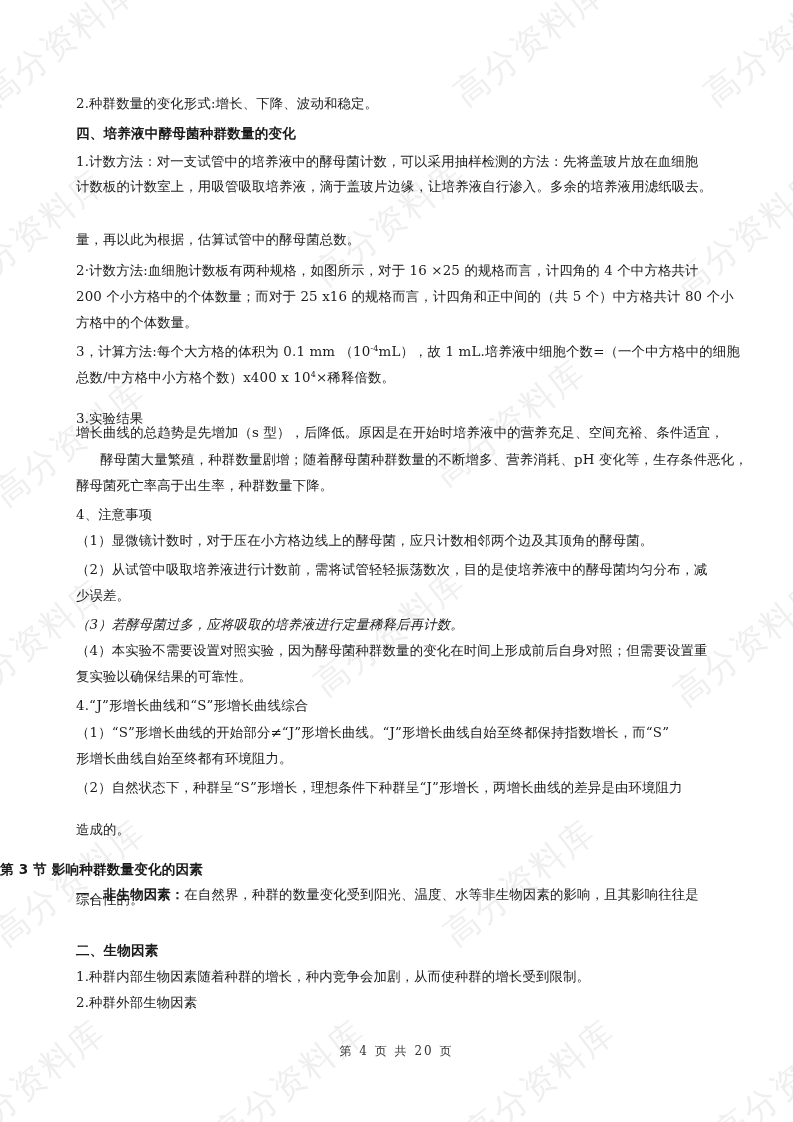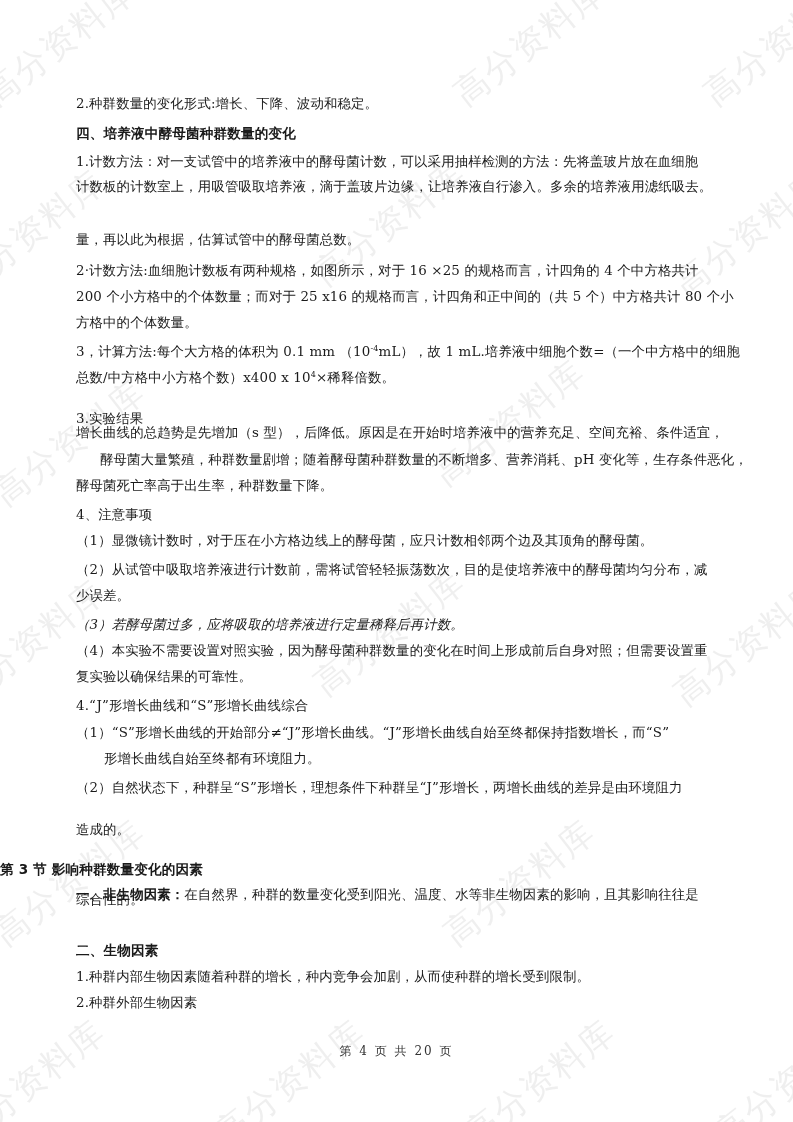--- a/index.html
+++ b/index.html
@@ -68,21 +68,21 @@
   <div class="line" style="top:477px;">酵母菌死亡率高于出生率，种群数量下降。</div>
   <div class="line" style="top:506px;">4、注意事项</div>
   <div class="line" style="top:532px;">（1）显微镜计数时，对于压在小方格边线上的酵母菌，应只计数相邻两个边及其顶角的酵母菌。</div>
   <div class="line" style="top:561px;">（2）从试管中吸取培养液进行计数前，需将试管轻轻振荡数次，目的是使培养液中的酵母菌均匀分布，减</div>
   <div class="line" style="top:587px;">少误差。</div>
   <div class="line" style="top:616px;font-style:italic;">（3）若酵母菌过多，应将吸取的培养液进行定量稀释后再计数。</div>
   <div class="line" style="top:642px;">（4）本实验不需要设置对照实验，因为酵母菌种群数量的变化在时间上形成前后自身对照；但需要设置重</div>
   <div class="line" style="top:668px;font-family:Liberation Serif, serif;">复实验以确保结果的可靠性。</div>
   <div class="line" style="top:697px;">4.“J”形增长曲线和“S”形增长曲线综合</div>
   <div class="line" style="top:724px;">（1）“S”形增长曲线的开始部分≠“J”形增长曲线。“J”形增长曲线自始至终都保持指数增长，而“S”</div>
-  <div class="line" style="top:750px;margin-left:28px;">形增长曲线自始至终都有环境阻力。</div>
+  <div class="line" style="top:750px;">形增长曲线自始至终都有环境阻力。</div>
   <div class="line" style="top:779px;">（2）自然状态下，种群呈“S”形增长，理想条件下种群呈“J”形增长，两增长曲线的差异是由环境阻力</div>
   <div class="line" style="top:805px;margin-top:16px;">造成的。</div>
   <div class="line bold center" style="top:860px;">第 3 节 影响种群数量变化的因素</div>
   <div class="line" style="top:886px;">
     <span class="hb">一、非生物因素：</span><span>在自然界，种群的数量变化受到阳光、温度、水等非生物因素的影响，且其影响往往是</span>
   </div>
   <div class="line" style="top:891px;">综合性的。</div>
   <div class="line bold" style="top:941px;">二、生物因素</div>
   <div class="line" style="top:968px;">1.种群内部生物因素随着种群的增长，种内竞争会加剧，从而使种群的增长受到限制。</div>
   <div class="line" style="top:994px;">2.种群外部生物因素</div>

